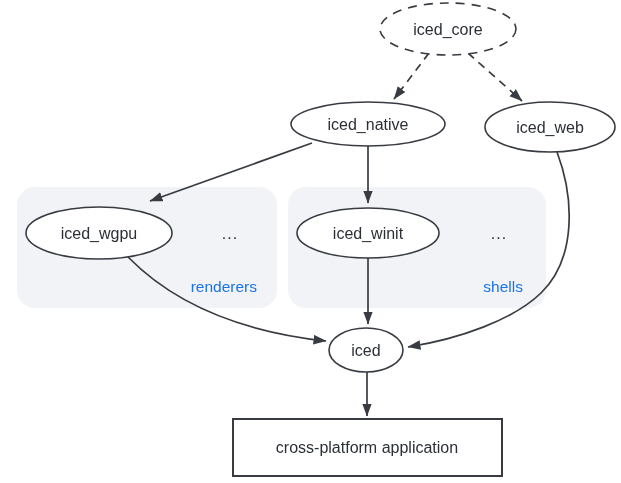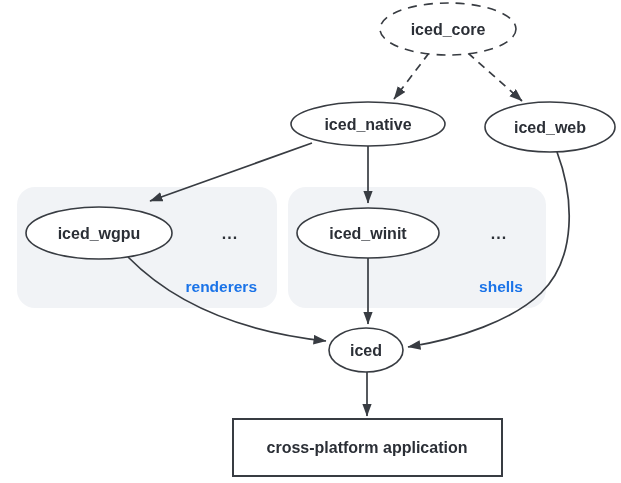--- a/index.html
+++ b/index.html
@@ -6,21 +6,20 @@
     --stroke:#383c42;
     --text:#2b2f36;
     --group-fill:#f1f3f6;
     --group-label:#1a73e8;
     --bg:#ffffff;
   }
   html,body{margin:0;padding:0;background:var(--bg);}
   .canvas{
     width:621px;height:483px;position:relative;background:var(--bg);
     font-family:"Liberation Sans", sans-serif;
-    font-weight:bold;
   }
   svg{display:block}
   .group-box{fill:var(--group-fill);stroke:none;}
   .node-ellipse{fill:#ffffff;stroke:var(--stroke);stroke-width:1.6;}
   .node-ellipse.dashed{stroke-dasharray:9 7;}
   .node-rect{fill:#ffffff;stroke:var(--stroke);stroke-width:2;}
   .edge{fill:none;stroke:var(--stroke);stroke-width:1.7;}
   .edge.dashed{stroke-dasharray:8 6;}
   .node-label{
     fill:var(--text);font-size:16px;text-anchor:middle;

